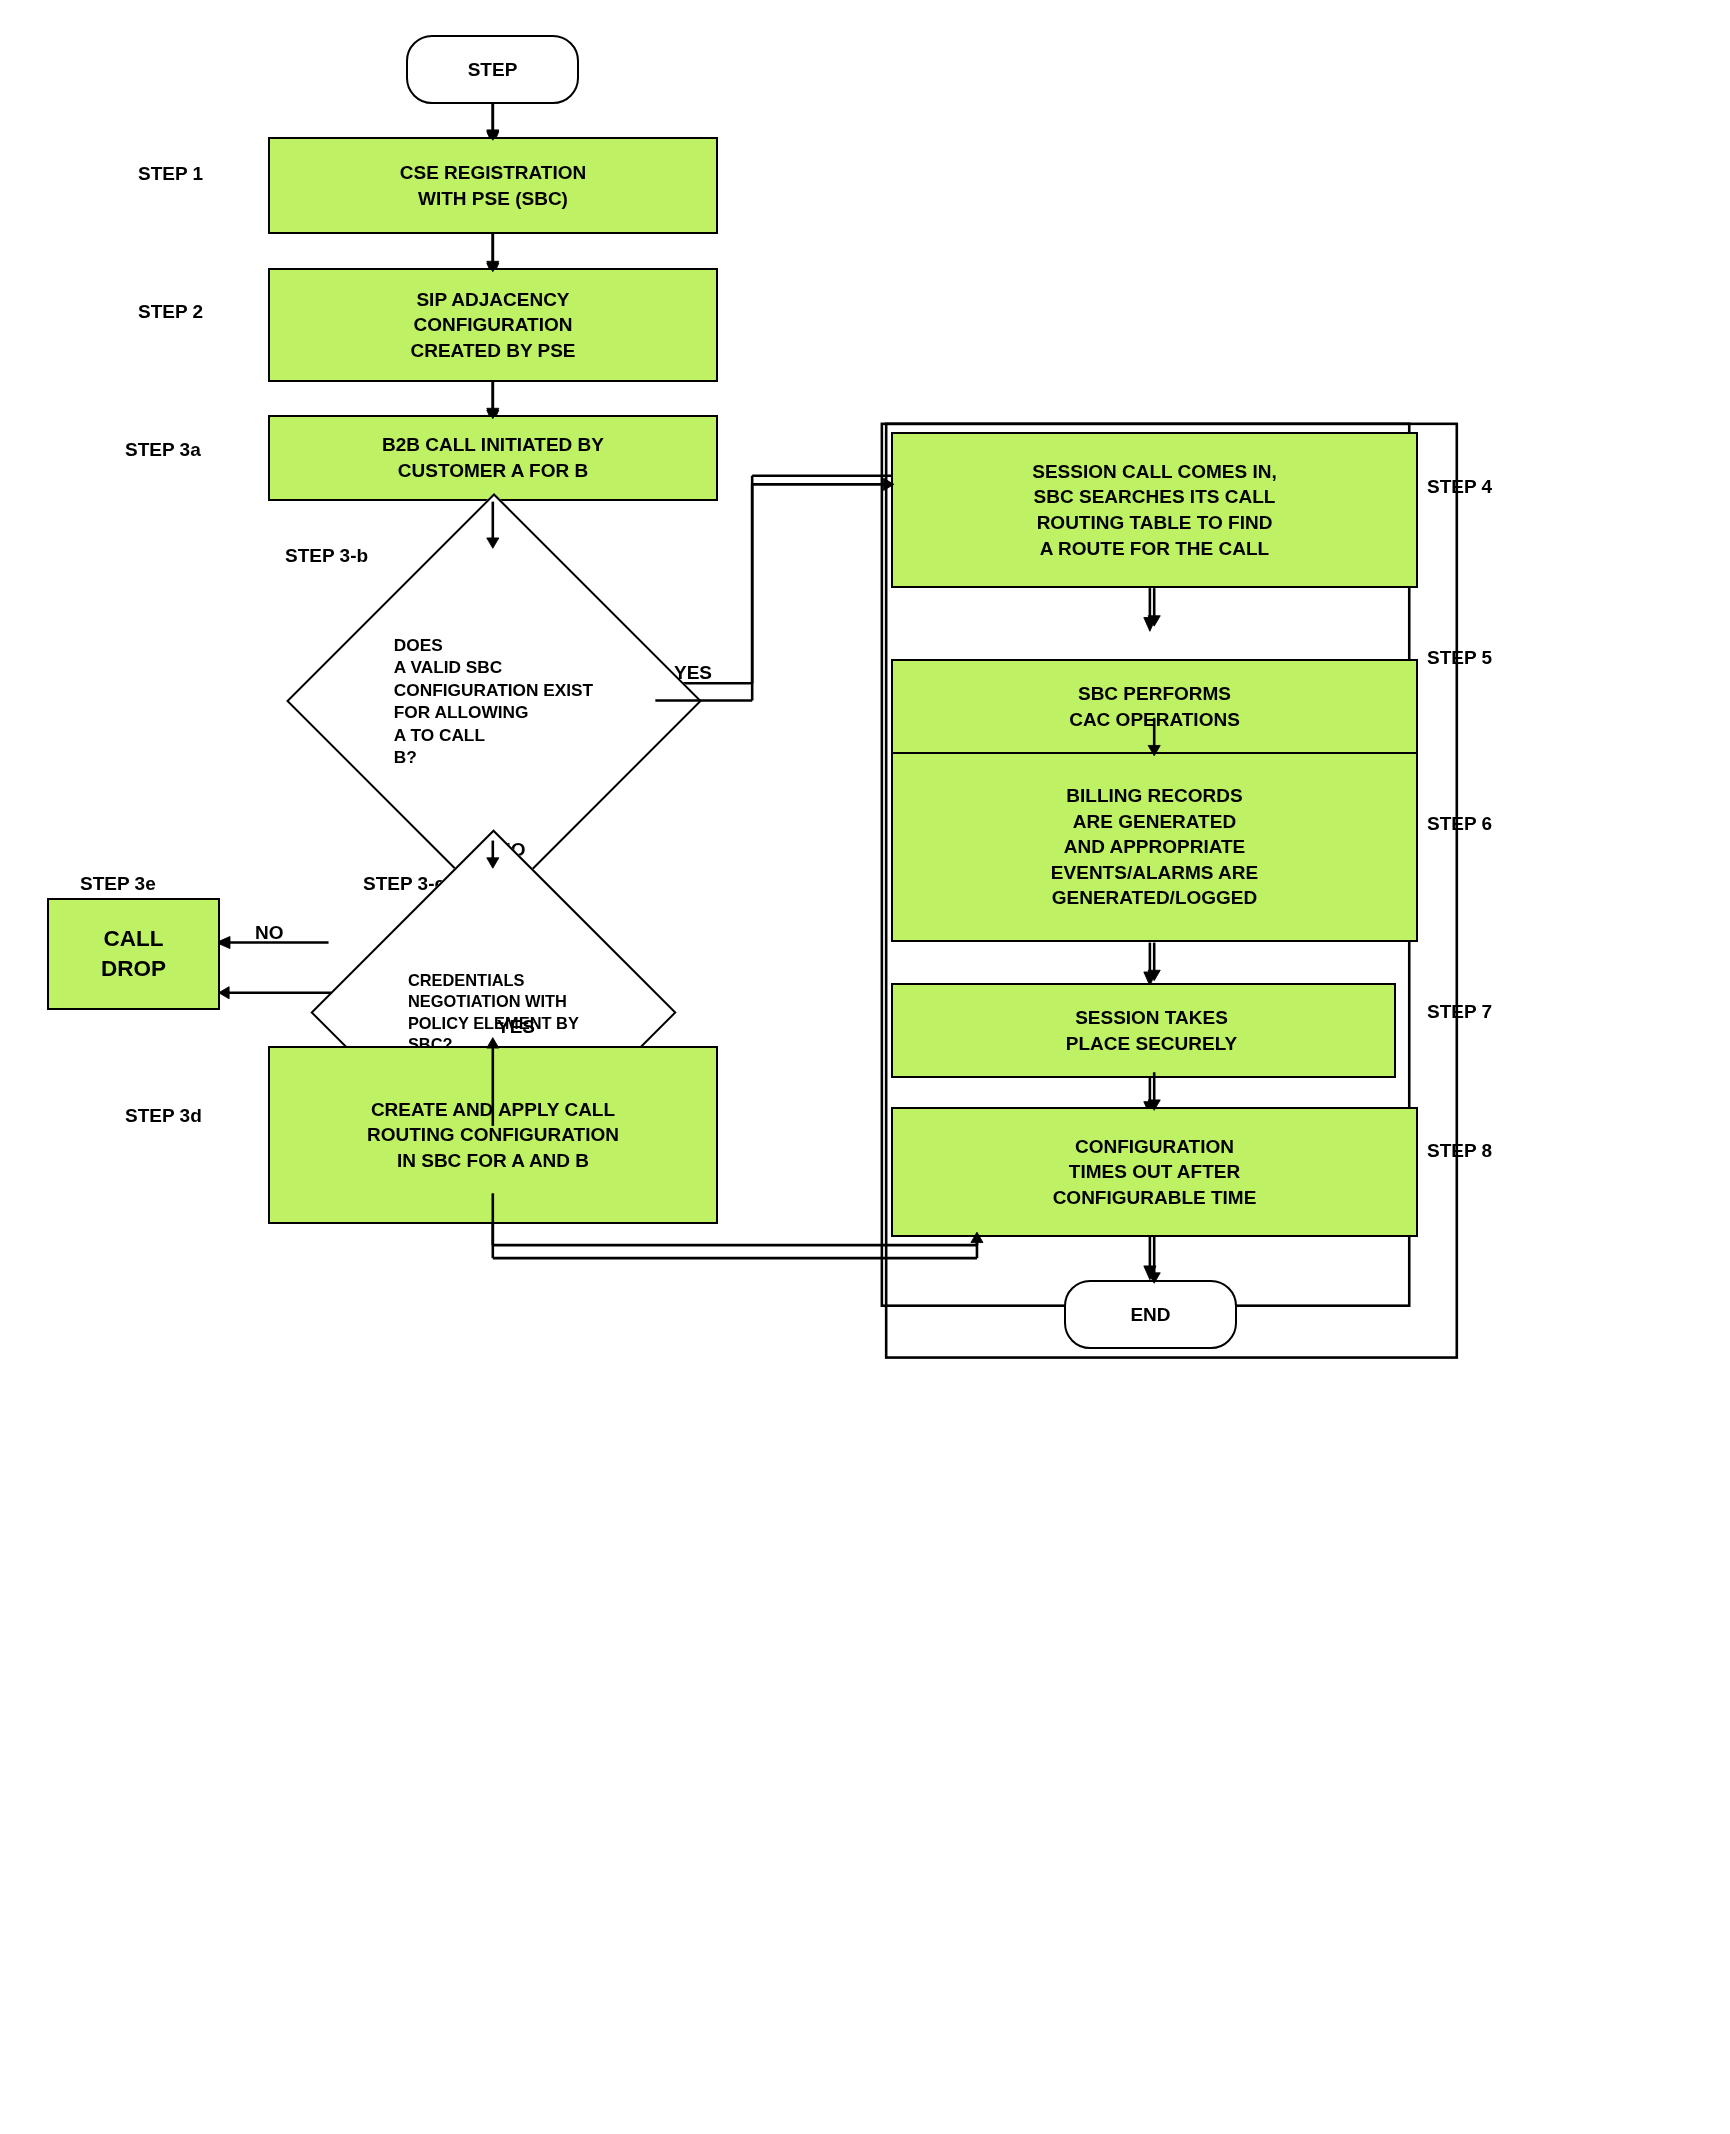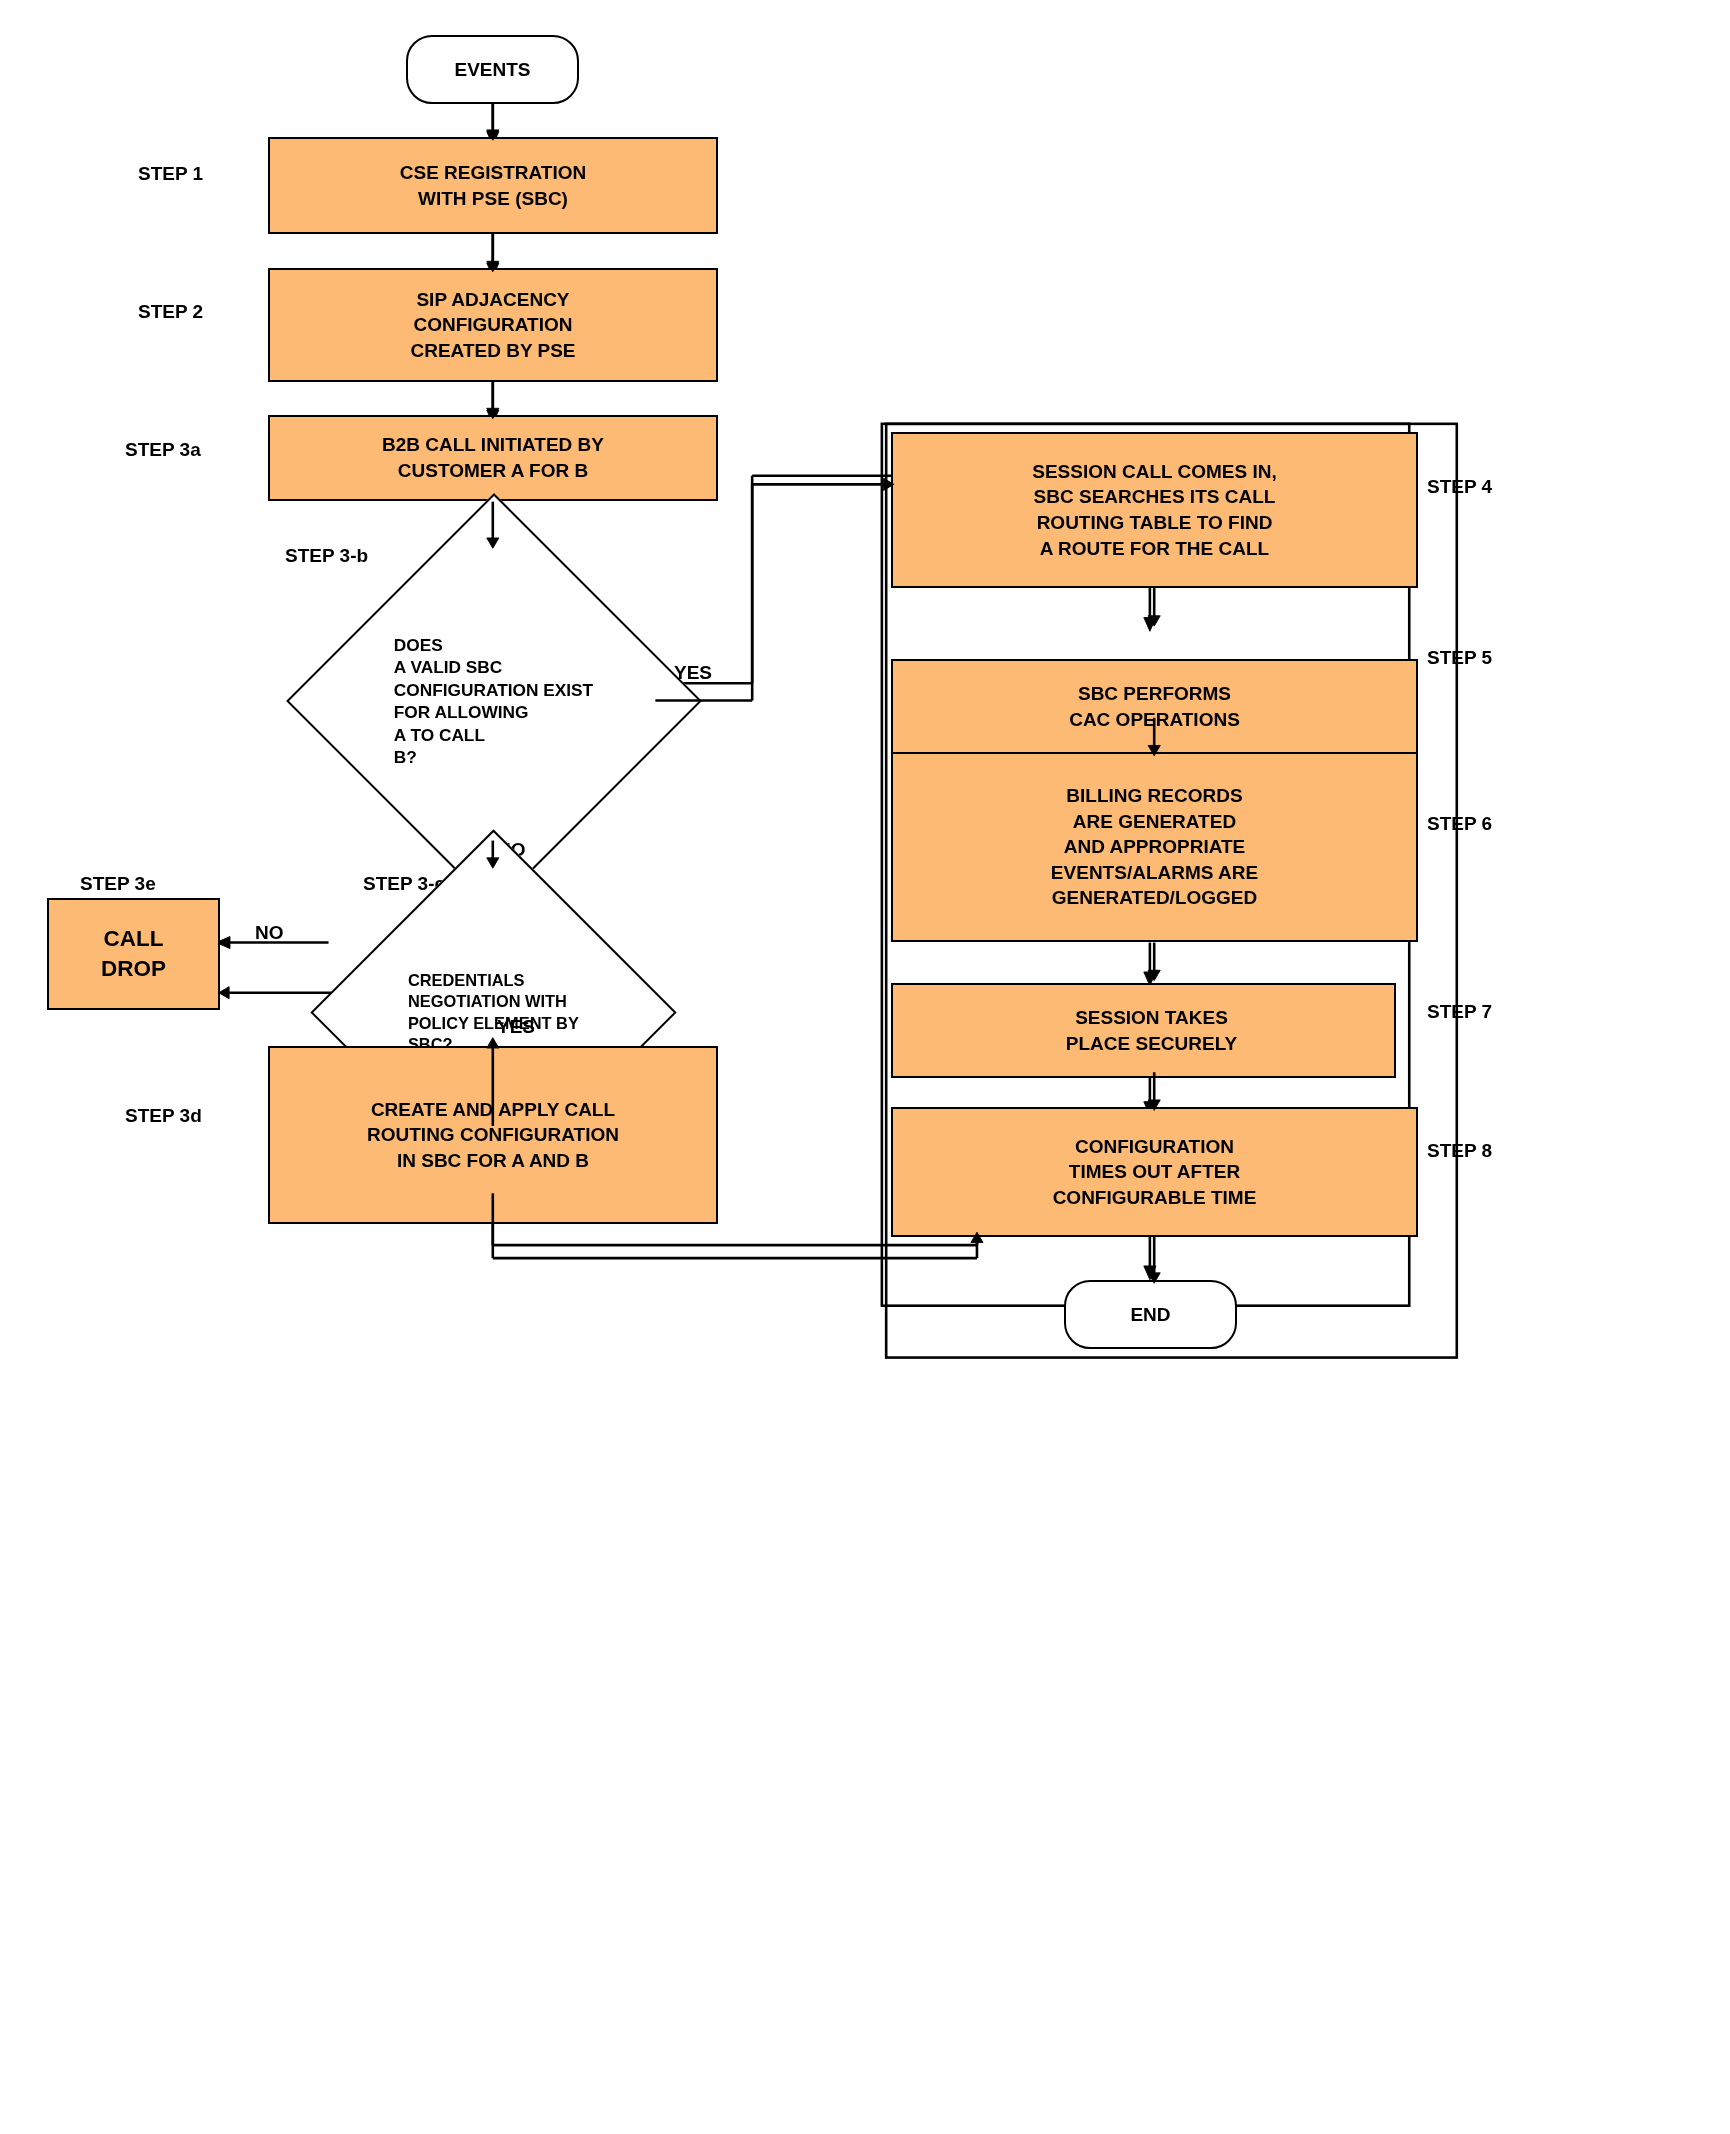--- a/index.html
+++ b/index.html
@@ -25,21 +25,21 @@
       justify-content: center;
       text-align: center;
     }
     .rounded-rect {
       border: 2.6px solid #000;
       border-radius: 26px;
       background: #fff;
     }
     .rect {
       border: 2.6px solid #000;
-      background: #fdba74;
+      background: #bef264;
       justify-content: center;
     }
     .diamond {
       background: #fff;
       transform: rotate(45deg);
       border: 2.6px solid #000;
     }
     .diamond-text {
       transform: rotate(-45deg);
       font-size: 19px;
@@ -128,21 +128,21 @@
     <polygon points="1323,1274 1330,1290 1337,1274"></polygon>
 
     <line x1="1330" y1="1430" x2="1330" y2="1470"></line>
     <polygon points="1323,1464 1330,1480 1337,1464"></polygon>
 
     <rect x="1020" y="490" width="610" height="1020" fill="none" stroke="#000" stroke-width="3"></rect>
 
   </svg>
 
   <div class="shape rounded-rect" style="left:406px; top:35px; width:173px; height:69px;">
-    <span class="shape-text">EVENTS</span>
+    <span class="shape-text">STEP</span>
   </div>
 
   <div class="step-label" style="left:138px; top:163px;">STEP 1</div>
 
   <div class="shape rect" style="left:268px; top:137px; width:450px; height:97px;">
     <span class="shape-text" style="white-space:pre-line;">CSE REGISTRATION
 WITH PSE (SBC)</span>
   </div>
 
   <div class="step-label" style="left:138px; top:301px;">STEP 2</div>

